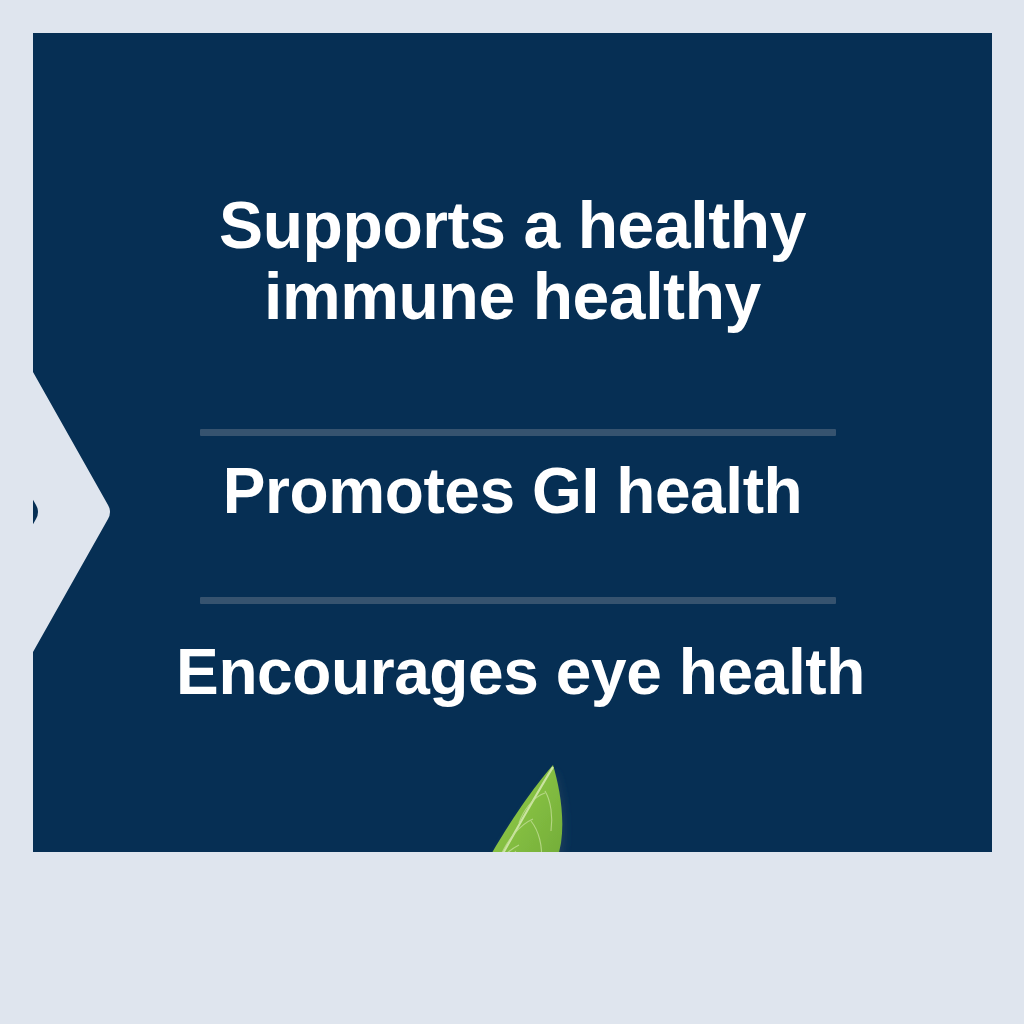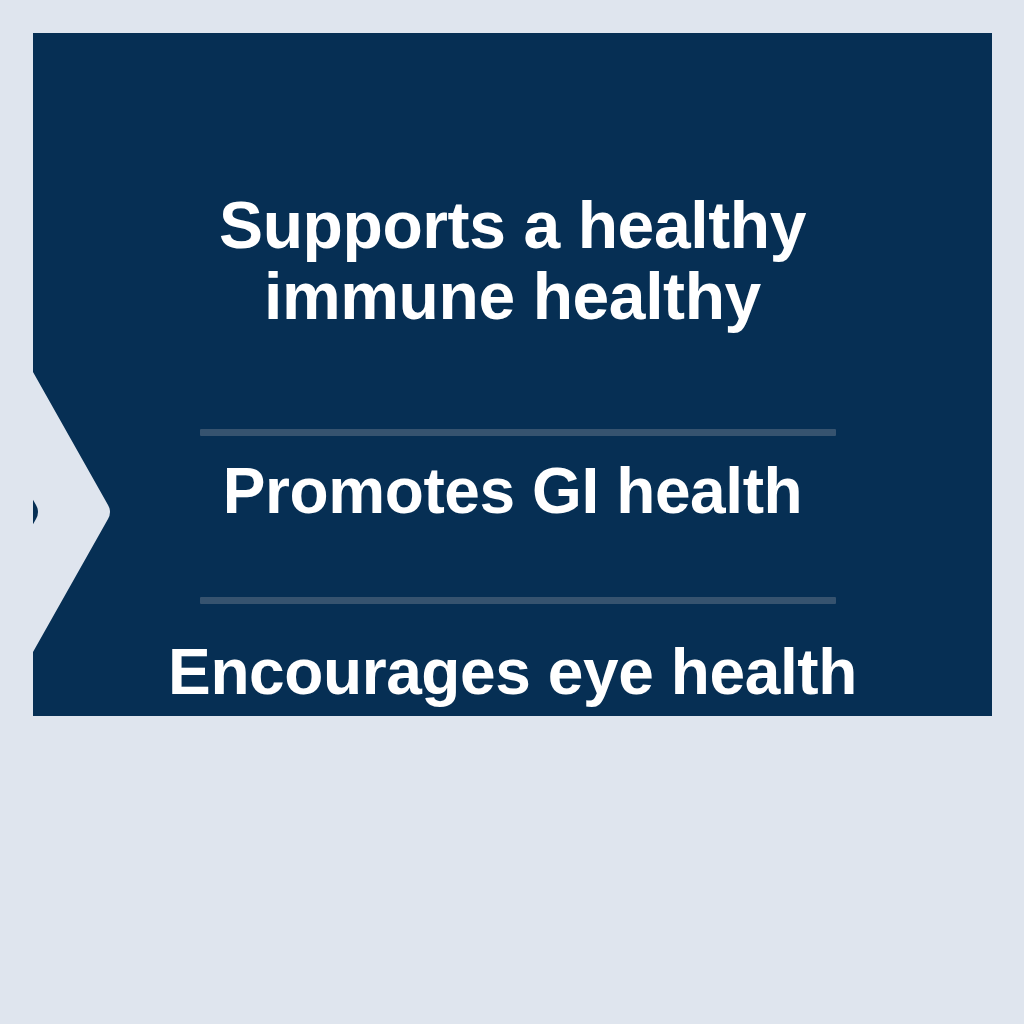--- a/index.html
+++ b/index.html
@@ -13,21 +13,21 @@
     background: #dfe5ee;
     font-family: "Liberation Sans", sans-serif;
     position: relative;
   }
 
   
   #stage {
     position: absolute;
     inset: 0;
     width: 1024px;
-    height: 716px;
+    height: 852px;
     background: #dfe5ee;
     overflow: hidden;
   }
 
   
   #panel {
     position: absolute;
     left: 33px;
     top: 33px;
     width: 959px;
@@ -73,20 +73,21 @@
     top: 157px;
     font-size: 66px;
   }
   #benefit-1 {
     top: 424px;
     font-size: 64px;
   }
   #benefit-2 {
     top: 605px;
     font-size: 64px;
+    padding-left: 8px;
   }
 
   .benefit-line { display: block; }
 
   
   .divider {
     position: absolute;
     left: 167px;
     width: 636px;
     height: 7px;

